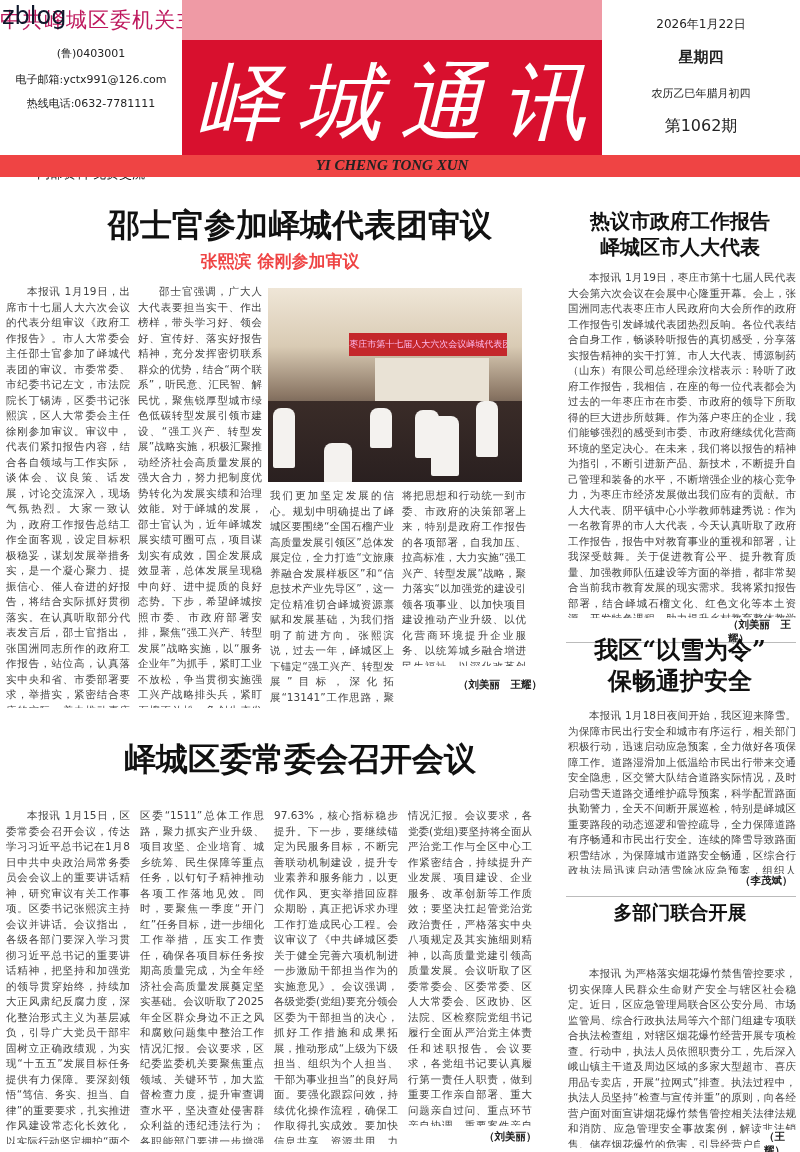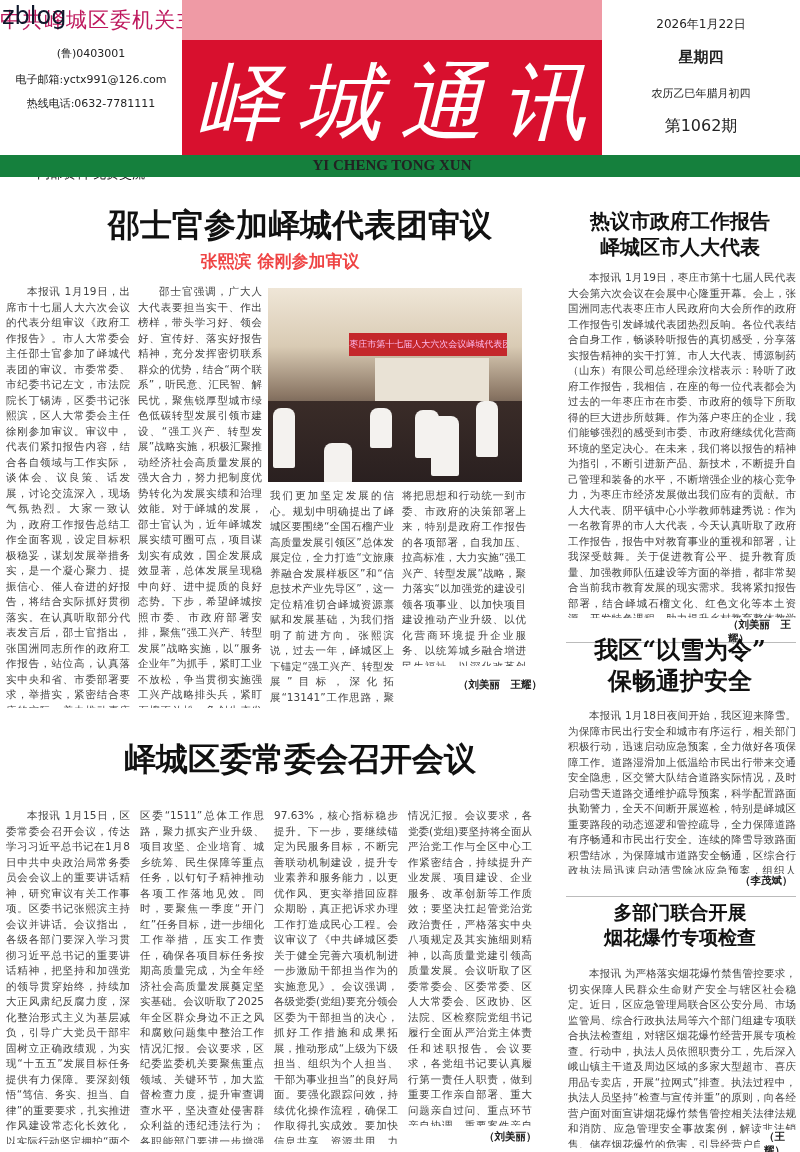--- a/index.html
+++ b/index.html
@@ -6,21 +6,21 @@
 body{width:800px;height:1152px;background:#fff;font-family:"DejaVu Sans",sans-serif;color:#222;overflow:hidden;position:relative;}
 .mast-left{position:absolute;left:0;top:0;width:182px;height:160px;}
 .mast-left .org{position:absolute;left:0;top:6px;width:154px;font-family:"DejaVu Serif",serif;font-size:21px;color:#be185d;white-space:nowrap;letter-spacing:1px;}
 .watermark{position:absolute;left:2px;top:2px;font-family:"DejaVu Sans",sans-serif;font-size:24px;color:#0f172a;z-index:3;}
 .mast-left .line{position:absolute;left:0;width:182px;text-align:center;font-size:11px;color:#222;}
 .mast-left .free{font-size:13px;margin-top:37px;}
 .redblock{position:absolute;left:182px;top:0;width:420px;height:155px;}
 .redblock .pink{height:40px;background:#ef9aa5;}
 .redblock .red{height:115px;background:#d8102e;position:relative;padding-left:20px;}
 .redblock .title{position:absolute;left:14px;top:6px;font-family:"DejaVu Serif",serif;font-size:84px;color:#fff;letter-spacing:18px;font-style:italic;white-space:nowrap;}
-.greybar{position:absolute;left:0;top:155px;width:800px;height:22px;background:#15803d;}
+.greybar{position:absolute;left:0;top:155px;width:800px;height:22px;background:#ef4444;font-style:italic;}
 .greybar .pinyin{position:absolute;left:182px;width:420px;text-align:center;top:2px;font-family:"Liberation Serif",serif;font-weight:bold;font-size:15px;color:#222;}
 .mast-right{position:absolute;left:602px;top:0;width:198px;height:155px;text-align:center;}
 .mast-right div{position:absolute;left:0;width:198px;}
 .h1{position:absolute;left:0;width:560px;text-align:center;font-family:"DejaVu Sans",sans-serif;font-weight:bold;color:#111;margin-left:20px;}
 .sub{position:absolute;left:0;width:560px;text-align:center;font-family:"DejaVu Serif",serif;font-weight:bold;color:#ef4444;}
 .rh{position:absolute;left:560px;width:240px;text-align:center;font-family:"DejaVu Serif",serif;font-weight:bold;color:#111;line-height:1.3;}
 .col{position:absolute;font-size:10.5px;line-height:15.5px;color:#444;text-align:justify;overflow:hidden;font-family:"DejaVu Sans",sans-serif;}
 .col p{text-indent:2em;}
 .byline{position:absolute;font-size:10.5px;color:#222;font-weight:bold;}
 .photo{position:absolute;left:268px;top:288px;width:254px;height:194px;overflow:hidden;background:linear-gradient(180deg,#efe6d7 0%,#d9cbb4 30%,#8c7866 55%,#3b3230 75%,#5a4d45 100%);}
@@ -123,18 +123,17 @@
 <div class="col" style="left:274px;top:808px;width:124px;height:336px;">
     <p style="text-indent:0">97.63%，核心指标稳步提升。下一步，要继续锚定为民服务目标，不断完善联动机制建设，提升专业素养和服务能力，以更优作风、更实举措回应群众期盼，真正把诉求办理工作打造成民心工程。会议审议了《中共峄城区委关于健全完善六项机制进一步激励干部担当作为的实施意见》。会议强调，各级党委(党组)要充分领会区委为干部担当的决心，抓好工作措施和成果拓展，推动形成“上级为下级担当、组织为个人担当、干部为事业担当”的良好局面。要强化跟踪问效，持续优化操作流程，确保工作取得扎实成效。要加快信息共享、资源共用、力量共融，确保专项工作机制运转有序、决策落实有力、工作推进有效。会议听取了区人大常委会、区政府、区政协党组、区纪委监委、区法院、区检察院党组、区委区直机关工委、区委“两新”工委、区委教育工委、区国资中心党委2025年度工作</p>
   </div>
 <div class="col" style="left:408px;top:808px;width:124px;height:318px;">
     <p style="text-indent:0">情况汇报。会议要求，各党委(党组)要坚持将全面从严治党工作与全区中心工作紧密结合，持续提升产业发展、项目建设、企业服务、改革创新等工作质效；要坚决扛起管党治党政治责任，严格落实中央八项规定及其实施细则精神，以高质量党建引领高质量发展。会议听取了区委常委会、区委常委、区人大常委会、区政协、区法院、区检察院党组书记履行全面从严治党主体责任和述职报告。会议要求，各党组书记要认真履行第一责任人职责，做到重要工作亲自部署、重大问题亲自过问、重点环节亲自协调、重要案件亲自督办，充分调动广大党员干部群众的积极性主动性创造性，不断提升各项工作的落实质效。会议还研究了其他事项。</p>
   </div>
 <div class="byline" style="left:484px;top:1130px;">（刘美丽）</div>
 
 <div class="rh" style="top:900px;font-size:19px;">
   <div>多部门联合开展</div>
-  <div>烟花爆竹专项检查</div>
 </div>
 <div class="col" style="left:568px;top:966px;width:228px;height:182px;">
     <p>本报讯 为严格落实烟花爆竹禁售管控要求，切实保障人民群众生命财产安全与辖区社会稳定。近日，区应急管理局联合区公安分局、市场监管局、综合行政执法局等六个部门组建专项联合执法检查组，对辖区烟花爆竹经营开展专项检查。行动中，执法人员依照职责分工，先后深入峨山镇主干道及周边区域的多家大型超市、喜庆用品专卖店，开展“拉网式”排查。执法过程中，执法人员坚持“检查与宣传并重”的原则，向各经营户面对面宣讲烟花爆竹禁售管控相关法律法规和消防、应急管理安全事故案例，解读非法销售、储存烟花爆竹的危害，引导经营户自觉履行安全生产主体责任，主动抵制违规经营行为。此次联合执法行动，共排查超市、喜庆用品专卖店等经营场所12家，现场整改安全隐患6处，有效规范了烟花爆竹经营市场秩序，强化了经营户的安全意识和法治观念。</p>
   </div>
 <div class="byline" style="left:760px;top:1130px;background:#fff;padding-left:4px;">（王耀）</div>
 
 </body></html>

